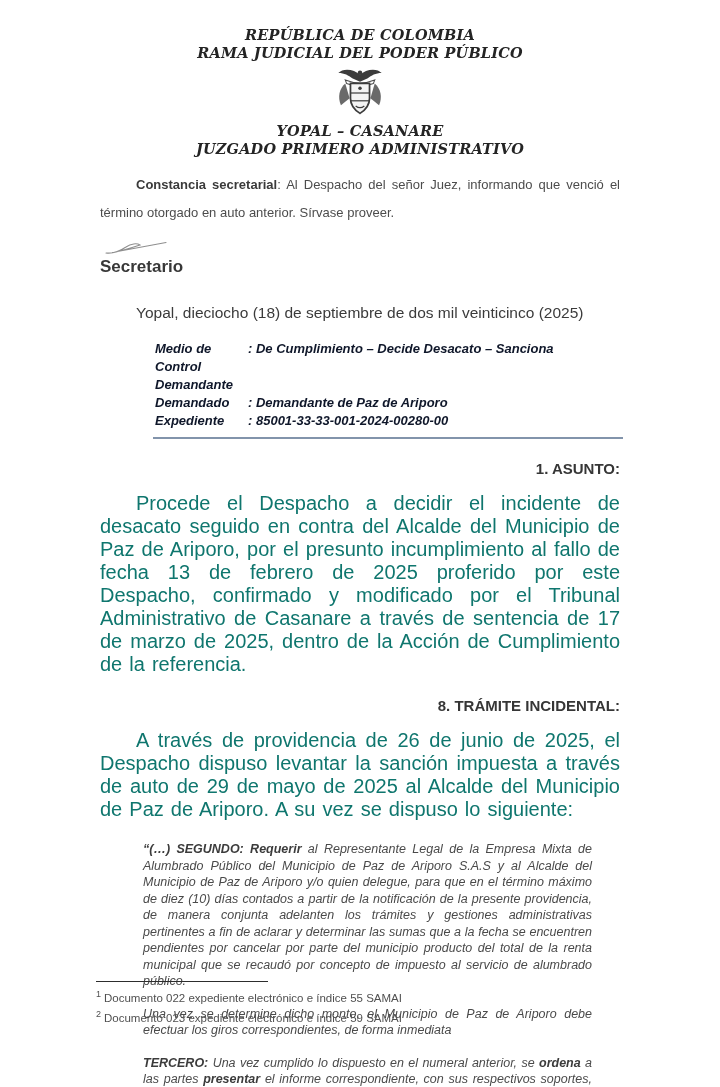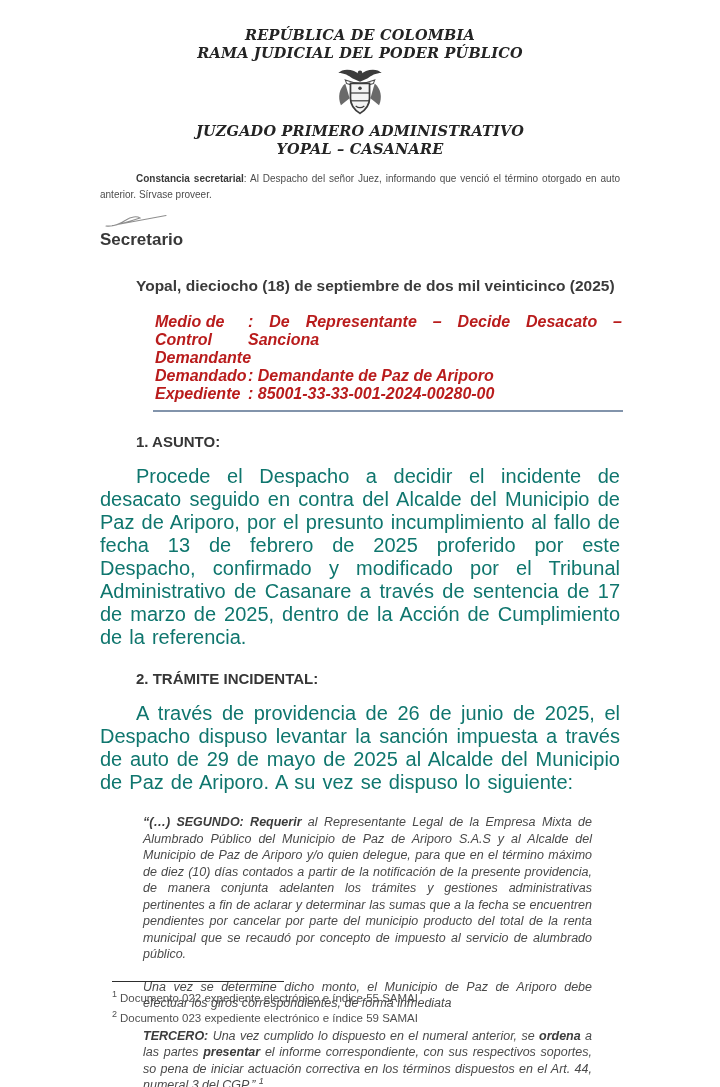--- a/index.html
+++ b/index.html
@@ -17,66 +17,66 @@
     text-align: center;
     font-family: "DejaVu Serif", "Liberation Serif", serif;
     font-weight: bold; font-style: italic;
     font-size: 14.5px; line-height: 18px; letter-spacing: .2px;
     color: #242424;
   }
   .crest { display: block; margin: 5px auto 3px auto; }
 
   
   .constancia {
-    margin-top: 13px; font-size: 10px; line-height: 16px;
+    margin-top: 13px; font-size: 13px; line-height: 28px;
     text-align: justify; text-indent: 36px; color: #4c4c4c;
   }
   .constancia .lbl { font-weight: bold; color: #3a3a3a; }
   .signature { display: block; margin: 1px 0 0 4px; }
   .secretario { font-weight: bold; font-size: 17px; color: #383838; margin-top: 1px; }
 
   
   .dateline {
-    margin: 27px 0 0 36px; font-weight: bold;
+    margin: 27px 0 0 36px; font-weight: normal;
     font-size: 15.5px; color: #3b3b3b;
   }
 
   
   .case-table {
     margin: 18px 0 0 55px; width: 467px;
-    font-size: 16px; line-height: 18px;
-    font-weight: bold; font-style: italic; color: #b91c1c;
+    font-size: 13px; line-height: 18px;
+    font-weight: bold; font-style: italic; color: #0f172a;
   }
   .case-row { display: flex; }
   .case-label { flex: 0 0 93px; }
   .case-value { flex: 1; text-align: justify; }
   .blue-rule {
     margin: 7px 0 0 53px; width: 470px; height: 0;
     border-top: 2px solid #8294ab;
   }
 
   
-  .heading { margin: 21px 0 0 36px; font-weight: bold; font-size: 15px; color: #363636; }
+  .heading { margin: 21px 0 0 36px; font-weight: bold; font-size: 15px; color: #363636; text-align: right; }
   .body-para {
     margin-top: 15px; text-align: justify; text-indent: 36px;
     font-size: 20px; line-height: 23px; color: #0f766e; word-spacing: 1.5px;
   }
 
   
   .quote {
     margin: 17px 28px 0 43px; font-style: italic;
     font-size: 12.5px; line-height: 16.5px; text-align: justify; color: #4a4a4a;
   }
   .quote p { margin: 0 0 16px 0; }
   .quote b { color: #3c3c3c; }
   sup { font-size: 9px; line-height: 0; vertical-align: super; }
 
   
   .footnote-block {
-    position: absolute; left: 112px; top: 981px; width: 520px;
+    position: absolute; left: 96px; top: 981px; width: 520px;
     font-size: 11.5px; line-height: 19.5px; color: #505050;
   }
   .footnote-rule { width: 172px; border-top: 1.5px solid #2d2d2d; margin-bottom: 7px; }
   .footnote sup { margin-right: 3px; }
 </style>
 </head>
 <body>
 
 <div class="page">
   <div class="content">
@@ -99,56 +99,56 @@
       <path d="M47 19 C54 25 56 35 52 44 L42 36 Z" fill="#6a6a6a"></path>
 
       <path d="M19 19 H41 V36 C41 45 34 51 30 53.5 C26 51 19 45 19 36 Z" fill="#f4f4f4" stroke="#3c3c3c" stroke-width="2"></path>
       <line x1="19" y1="30" x2="41" y2="30" stroke="#3c3c3c" stroke-width="1.4"></line>
       <line x1="19" y1="39" x2="41" y2="39" stroke="#3c3c3c" stroke-width="1.4"></line>
       <circle cx="30" cy="24.5" r="2" fill="#3c3c3c"></circle>
       <path d="M25 45 Q30 49 35 45" fill="none" stroke="#3c3c3c" stroke-width="1.4"></path>
     </svg>
 
     <div class="court-header">
+      <div>YOPAL – CASANARE</div>
       <div>JUZGADO PRIMERO ADMINISTRATIVO</div>
-      <div>YOPAL – CASANARE</div>
     </div>
 
     <p class="constancia"><span class="lbl">Constancia secretarial</span><span>: </span><span>Al Despacho del señor Juez, informando que venció el término otorgado en auto anterior. Sírvase proveer.</span></p>
 
     <svg class="signature" width="70" height="16" viewBox="0 0 70 16" aria-hidden="true">
       <path d="M2 13 C10 14 16 11 22 7 C27 3.5 33 3 36 5 C30 7 18 11 8 12.5 L62 2.5" fill="none" stroke="#8f8f8f" stroke-width="1.1" stroke-linecap="round"></path>
     </svg>
     <div class="secretario">Secretario</div>
 
     <div class="dateline">Yopal, dieciocho (18) de septiembre de dos mil veinticinco (2025)</div>
 
     <div class="case-table">
       <div class="case-row">
         <span class="case-label">Medio de Control</span>
-        <span class="case-value">: De Representante – Decide Desacato – Sanciona</span>
+        <span class="case-value">: De Cumplimiento – Decide Desacato – Sanciona</span>
       </div>
       <div class="case-row">
         <span class="case-label">Demandante</span>
       </div>
       <div class="case-row">
         <span class="case-label">Demandado</span>
         <span class="case-value">: Demandante de Paz de Ariporo</span>
       </div>
       <div class="case-row">
         <span class="case-label">Expediente</span>
         <span class="case-value">: 85001-33-33-001-2024-00280-00</span>
       </div>
     </div>
     <div class="blue-rule"></div>
 
     <div class="heading">1. ASUNTO:</div>
     <p class="body-para">Procede el Despacho a decidir el incidente de desacato seguido en contra del Alcalde del Municipio de Paz de Ariporo, por el presunto incumplimiento al fallo de fecha 13 de febrero de 2025 proferido por este Despacho, confirmado y modificado por el Tribunal Administrativo de Casanare a través de sentencia de 17 de marzo de 2025, dentro de la Acción de Cumplimiento de la referencia.</p>
 
-    <div class="heading">2. TRÁMITE INCIDENTAL:</div>
+    <div class="heading">8. TRÁMITE INCIDENTAL:</div>
     <p class="body-para">A través de providencia de 26 de junio de 2025, el Despacho dispuso levantar la sanción impuesta a través de auto de 29 de mayo de 2025 al Alcalde del Municipio de Paz de Ariporo. A su vez se dispuso lo siguiente:</p>
 
     <div class="quote">
       <p><b>“(…) SEGUNDO: Requerir</b><span> al Representante Legal de la Empresa Mixta de Alumbrado Público del Municipio de Paz de Ariporo S.A.S y al Alcalde del Municipio de Paz de Ariporo y/o quien delegue, para que en el término máximo de diez (10) días contados a partir de la notificación de la presente providencia, de manera conjunta adelanten los trámites y gestiones administrativas pertinentes a fin de aclarar y determinar las sumas que a la fecha se encuentren pendientes por cancelar por parte del municipio producto del total de la renta municipal que se recaudó por concepto de impuesto al servicio de alumbrado público.</span></p>
       <p>Una vez se determine dicho monto, el Municipio de Paz de Ariporo debe efectuar los giros correspondientes, de forma inmediata</p>
       <p><b>TERCERO:</b><span> Una vez cumplido lo dispuesto en el numeral anterior, se </span><b>ordena</b><span> a las partes </span><b>presentar</b><span> el informe correspondiente, con sus respectivos soportes, so pena de iniciar actuación correctiva en los términos dispuestos en el Art. 44, numeral 3 del CGP.” </span><sup>1</sup></p>
     </div>
 
   </div>
 

